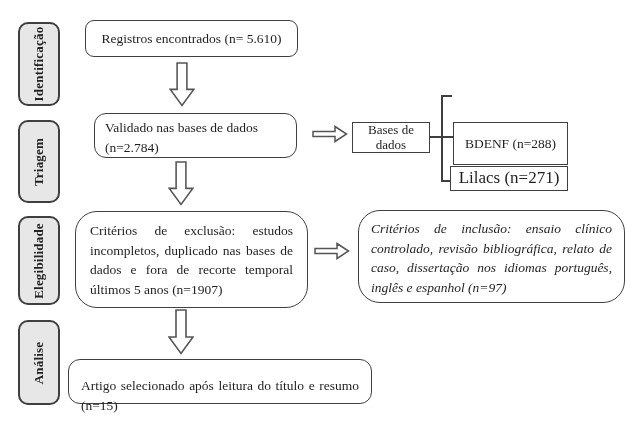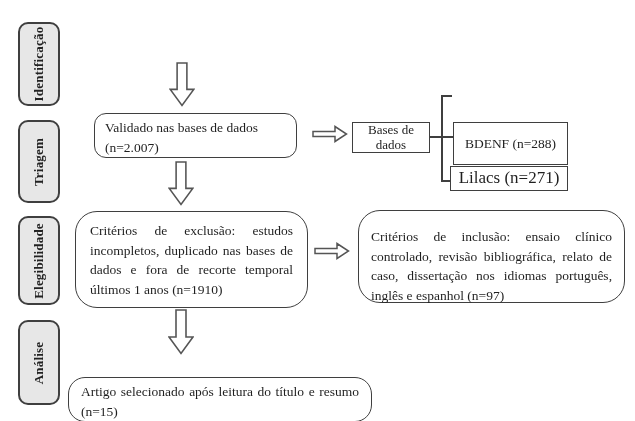--- a/index.html
+++ b/index.html
@@ -85,47 +85,50 @@
   <div class="stage" style="top:120px; height:83px;">
     <span>Triagem</span>
   </div>
   <div class="stage" style="top:216px; height:89px;">
     <span>Elegibilidade</span>
   </div>
   <div class="stage" style="top:320px; height:85px;">
     <span>Análise</span>
   </div>
 
+  <div class="fbox rounded-sm center-line" style="left:85px; top:20px; width:213px; height:37px;">
+    <span>Registros encontrados (n= 5.610)</span>
+  </div>
 
   <div class="fbox rounded-md" style="left:94px; top:113px; width:203px; height:45px; padding:4px 10px;">
-    <span>Validado nas bases de dados (n=2.007)</span>
+    <span>Validado nas bases de dados (n=2.784)</span>
   </div>
 
   <div class="fbox rounded-lg justify" style="left:75px; top:211px; width:233px; height:97px; padding:9px 14px;">
-    <span>Critérios de exclusão: estudos incompletos, duplicado nas bases de dados e fora de recorte temporal últimos 1 anos (n=1910)</span>
+    <span>Critérios de exclusão: estudos incompletos, duplicado nas bases de dados e fora de recorte temporal últimos 5 anos (n=1907)</span>
   </div>
 
-  <div class="fbox rounded-md justify" style="left:68px; top:377px; width:304px; height:45px; padding:4px 12px;border-radius:17px;">
+  <div class="fbox rounded-md justify" style="left:68px; top:359px; width:304px; height:45px; padding:16px 12px;">
     <span>Artigo selecionado após leitura do título e resumo (n=15)</span>
   </div>
 
   <div class="fbox twolines" style="left:352px; top:122px; width:78px; height:31px; font-size:13px;">
     <span>Bases de dados</span>
   </div>
 
 
   <div class="fbox center-line" style="left:453px; top:122px; width:115px; height:43px;">
     <span>BDENF (n=288)</span>
   </div>
 
   <div class="fbox center-line" style="left:450px; top:166px; width:118px; height:25px; font-size:17px;">
     <span>Lilacs (n=271)</span>
   </div>
 
-  <div class="fbox rounded-lg justify" style="left:358px; top:210px; width:267px; height:93px; padding:16px 12px;">
+  <div class="fbox rounded-lg justify" style="left:358px; top:210px; width:267px; height:93px; padding:8px 12px;font-style:italic;">
     <span>Critérios de inclusão: ensaio clínico controlado, revisão bibliográfica, relato de caso, dissertação nos idiomas português, inglês e espanhol (n=97)</span>
   </div>
 
   <div class="cline" style="left:430px; top:136px; width:23px; height:2px;"></div>
   <div class="cline" style="left:441px; top:95px;  width:2px;  height:87px;"></div>
   <div class="cline" style="left:441px; top:95px;  width:11px; height:2px;"></div>
   <div class="cline" style="left:441px; top:180px; width:9px;  height:2px;"></div>
 
   <svg class="arrow" style="left:169px; top:62px;" width="26" height="45" viewBox="0 0 26 46">
     <path d="M8 1 L18 1 L18 28 L25 28 L13 44.5 L1 28 L8 28 Z" fill="#ffffff" stroke="#555555" stroke-width="1.6"></path>

